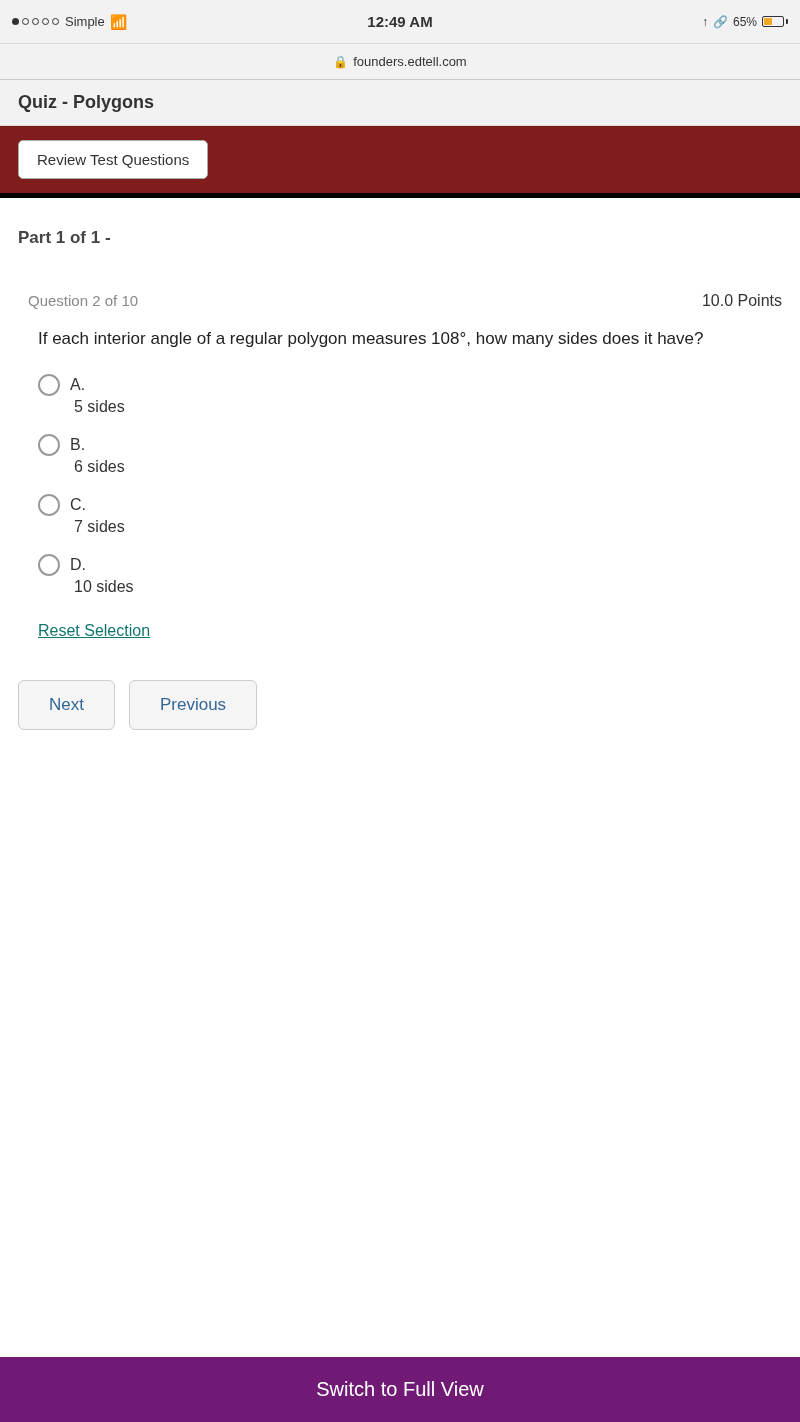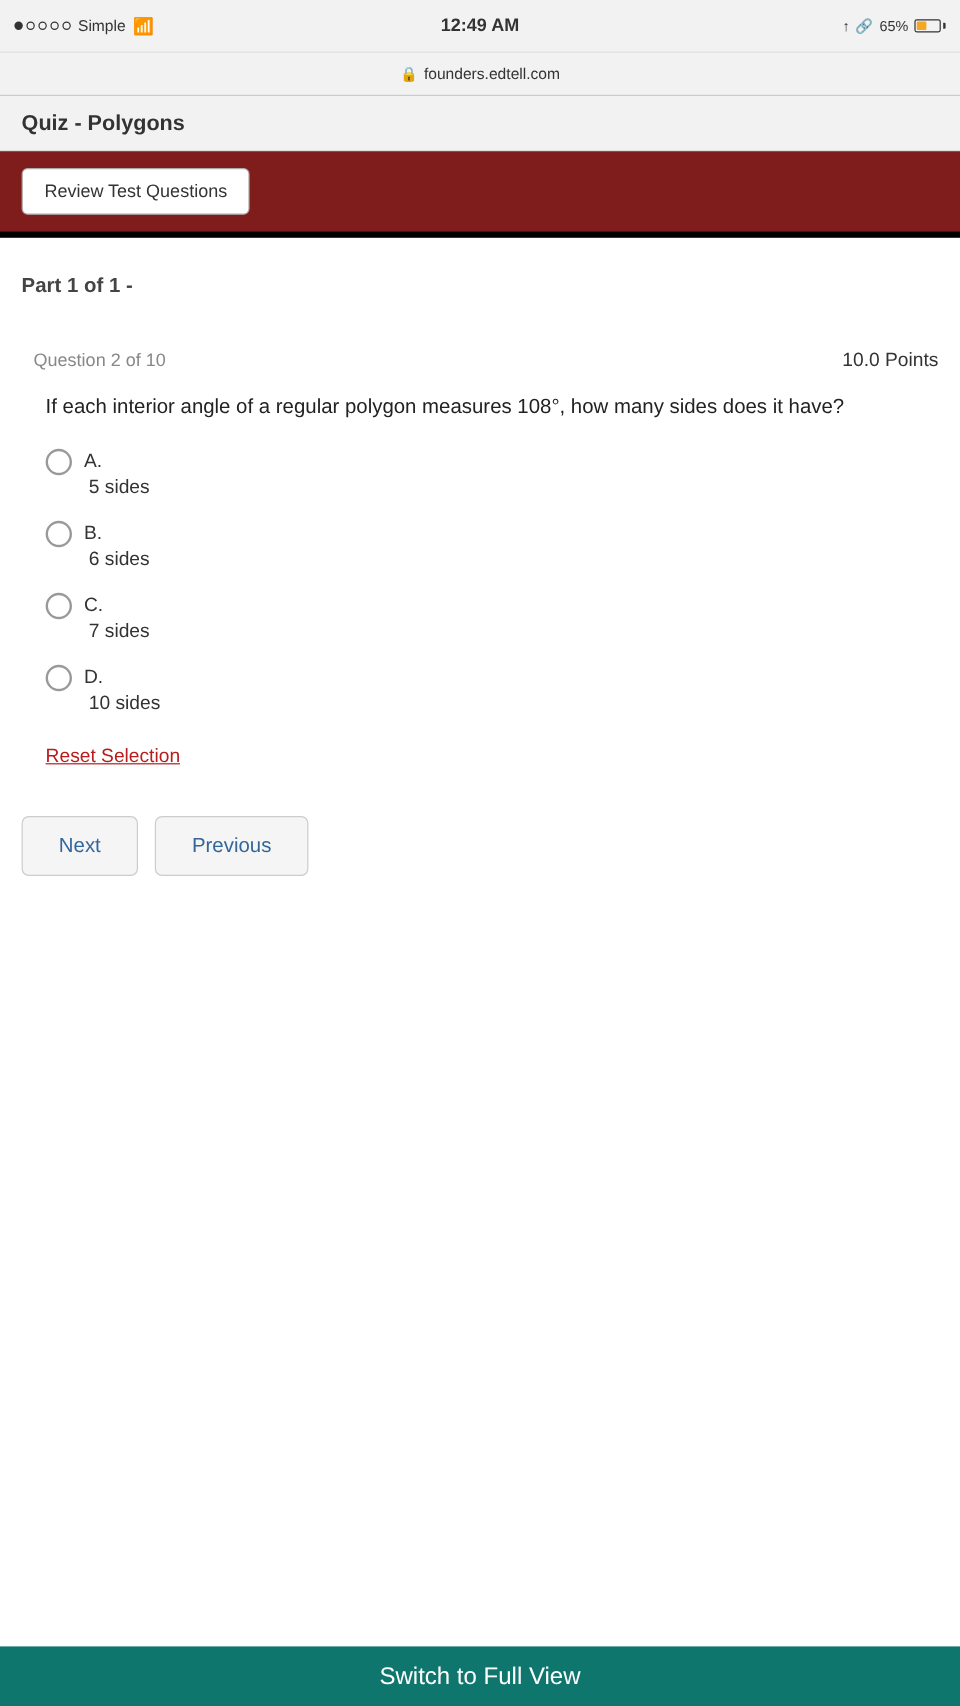--- a/index.html
+++ b/index.html
@@ -207,21 +207,21 @@
       color: #333;
     }
     .option-text {
       font-size: 16px;
       color: #333;
       margin-left: 36px;
     }
 
     
     .reset-link {
-      color: #b91c1c;
+      color: #0f766e;
       text-decoration: underline;
       font-size: 16px;
       cursor: pointer;
       margin-left: 10px;
       margin-top: 8px;
       display: inline-block;
     }
 
     
     .nav-buttons {
@@ -244,22 +244,22 @@
     .spacer {
       height: 280px;
     }
 
     
     .full-view-bar {
       position: absolute;
       bottom: 0;
       left: 0;
       right: 0;
-      height: 50px;
-      background: #0f766e;
+      height: 65px;
+      background: #701a75;
       display: flex;
       align-items: center;
       justify-content: center;
       cursor: pointer;
     }
     .full-view-text {
       color: #fff;
       font-size: 20px;
       font-weight: 500;
     }

